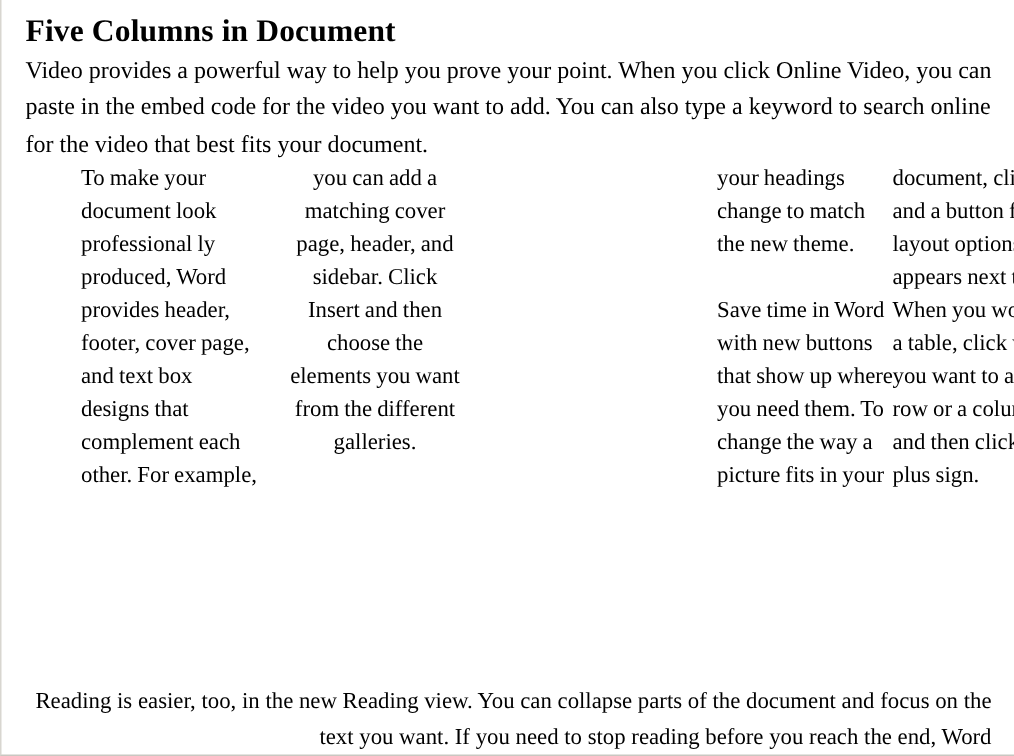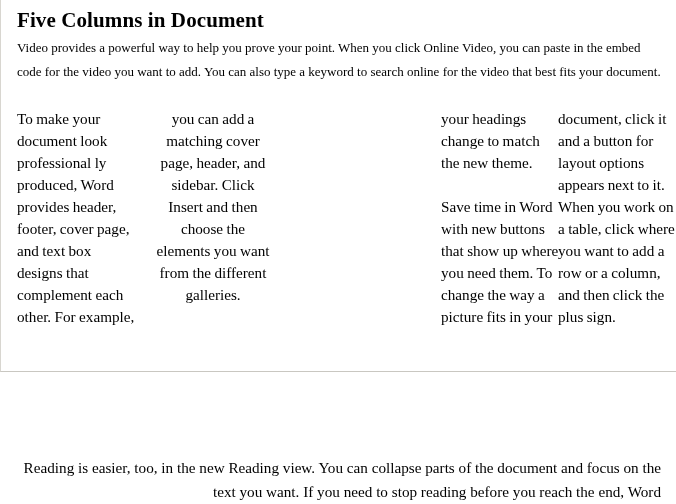--- a/index.html
+++ b/index.html
@@ -11,21 +11,21 @@
     width: 676px;
     height: 504px;
     overflow: hidden;
     font-family: "Liberation Serif", "DejaVu Serif", serif;
     color: #000000;
   }
 
   #page {
     position: relative;
     width: 676px;
-    height: 372px;
+    height: 504px;
     box-sizing: border-box;
     background: #ffffff;
     border-left: 1px solid #d8d6d0;
     border-bottom: 1px solid #c9c7c1;
     padding: 0;
   }
 
   #doc-body {
     position: absolute;
     left: 16px;
@@ -37,39 +37,40 @@
     font-size: 21px;
     font-weight: bold;
     line-height: 26px;
     letter-spacing: 0.1px;
     margin: 0;
     padding-top: 7px;
     white-space: nowrap;
   }
 
   .body-para {
-    font-size: 13px;
+    font-size: 16px;
     line-height: 24.3px;
     margin: 0;
     padding-top: 3px;
     width: 644px;
   }
 
   #columns-region {
     position: absolute;
     left: 16px;
     top: 108px;
     width: 648px;
     height: 335px;
   }
 
   .column {
     position: absolute;
     top: 0;
     width: 120px;
+    margin-left: 37px;
   }
 
   .col-1 { left: 0px; }
   .col-2 { left: 136px; text-align: center; }
   .col-3 { left: 271px; }
   .col-4 { left: 424px; }
   .col-5 { left: 541px; }
 
   .col-para {
     font-size: 15.2px;

